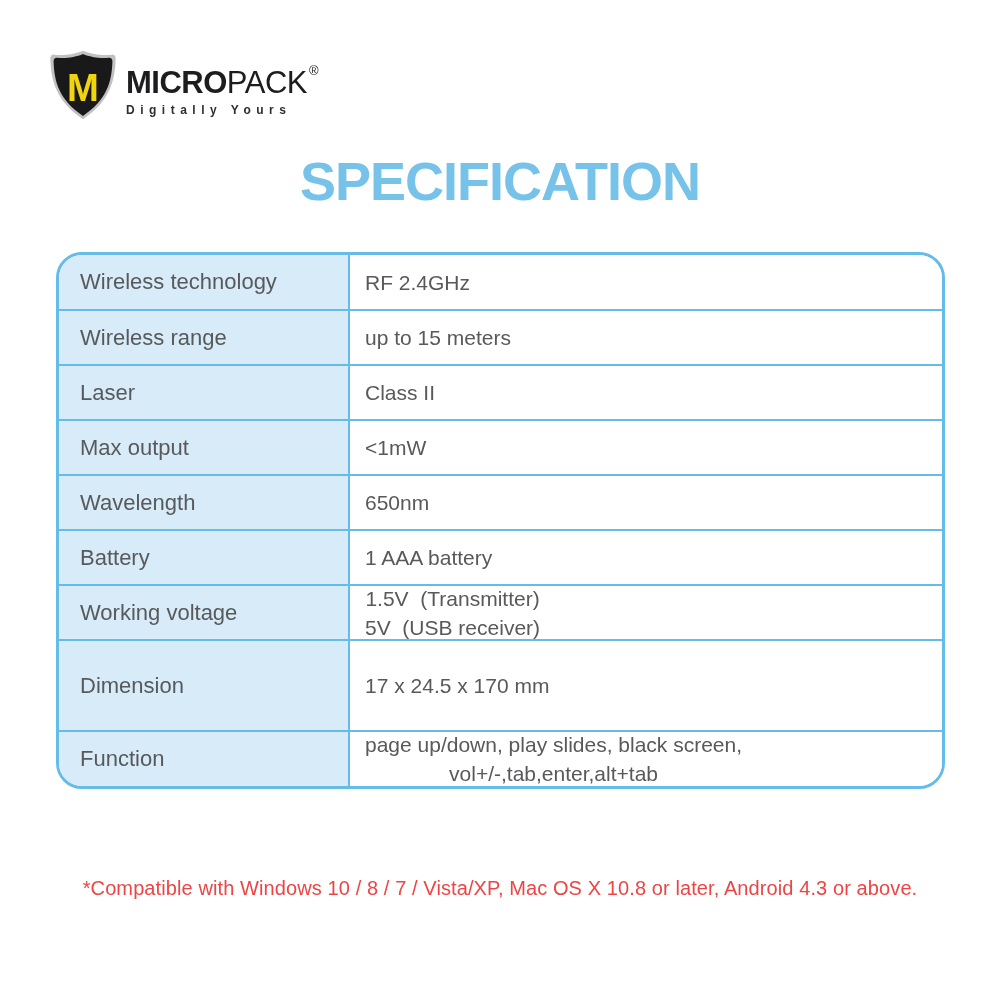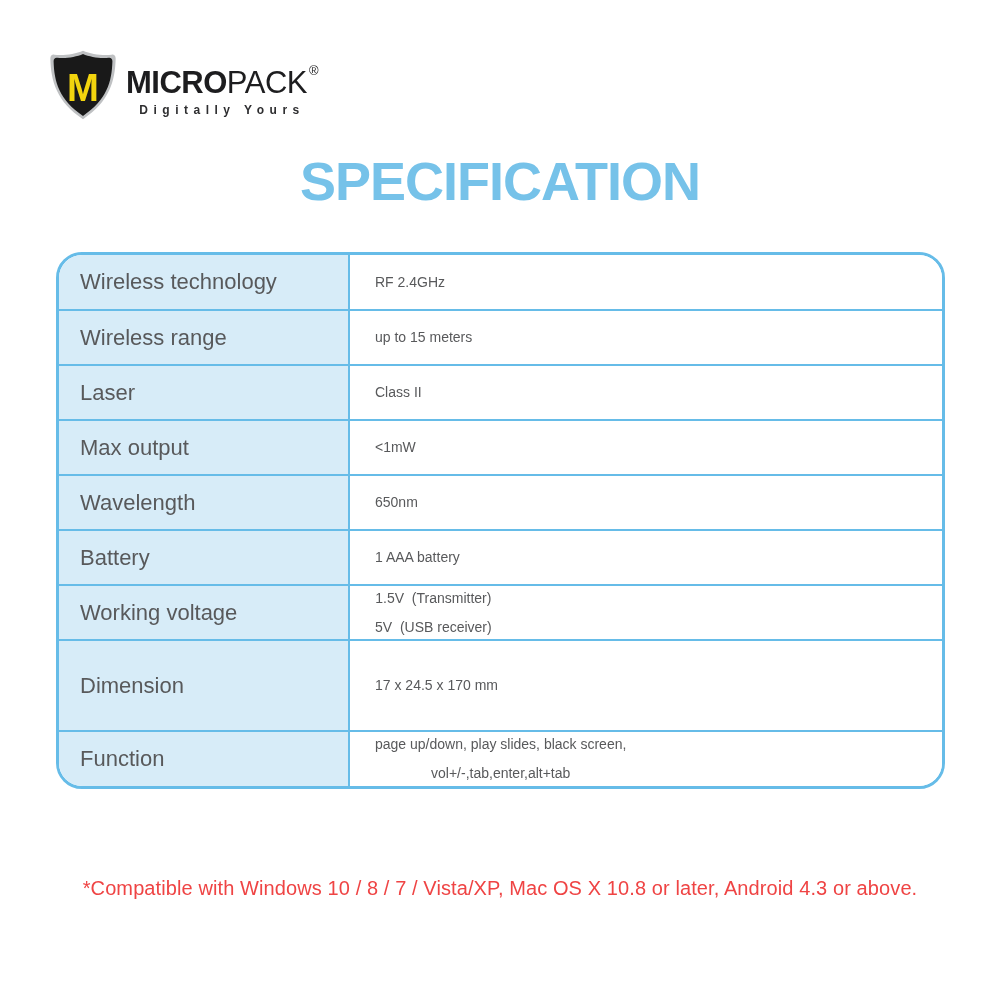--- a/index.html
+++ b/index.html
@@ -13,21 +13,21 @@
   }
   *{margin:0;padding:0;box-sizing:border-box;}
   html,body{width:1000px;height:1000px;background:#ffffff;overflow:hidden;}
   body{font-family:"Liberation Sans", sans-serif;color:var(--text);}
 
   .page{position:relative;width:1000px;height:1000px;background:#fff;}
 
   
   .brand{position:absolute;top:50px;left:50px;display:flex;align-items:flex-start;gap:10px;}
   .shield{width:66px;height:70px;flex:0 0 auto;}
-  .brand-text{padding-top:4px;text-align:center;}
+  .brand-text{padding-top:4px;}
   .brand-name{font-size:31px;line-height:34px;color:#1d1d1f;letter-spacing:-0.5px;white-space:nowrap;}
   .brand-name .bold{font-weight:bold;}
   .brand-name .light{font-weight:normal;}
   .brand-name sup{font-size:13px;font-weight:normal;vertical-align:18px;margin-left:2px;}
   .brand-tagline{margin-top:3px;font-size:12px;font-weight:bold;letter-spacing:5.5px;color:#2e2e30;white-space:nowrap;}
 
   
   .page-title{position:absolute;top:150px;left:0;width:1000px;text-align:center;
     font-size:54px;font-weight:bold;letter-spacing:-1px;color:var(--title);}
 
@@ -37,22 +37,22 @@
   .spec-row{display:flex;height:55px;}
   .spec-row + .spec-row{border-top:2px solid var(--accent-border);text-align:center;}
   .spec-row:nth-child(1){height:54px;}
   .spec-row:nth-child(8){height:91px;}
   .spec-row:nth-child(9){height:56px;}
   .spec-row:nth-child(10){height:84px;}
   .cell{display:flex;align-items:center;}
   .cell.label{width:291px;flex:0 0 291px;background:var(--label-cell-bg);
     border-right:2px solid var(--accent-border);padding-left:21px;
     font-size:22px;color:var(--text);}
-  .cell.value{flex:1 1 auto;background:#fff;padding-left:25px;padding-right:10px;
-    font-size:14px;line-height:29px;color:var(--text);white-space:pre-wrap;}
+  .cell.value{flex:1 1 auto;background:#fff;padding-left:15px;padding-right:10px;
+    font-size:21px;line-height:29px;color:var(--text);white-space:pre-wrap;}
 
   
   .footnote{position:absolute;top:877px;left:0;width:1000px;text-align:center;
     font-size:20px;color:#ef4444;letter-spacing:0.1px;}
 </style>
 </head>
 <body>
 
 <div class="page">
 

